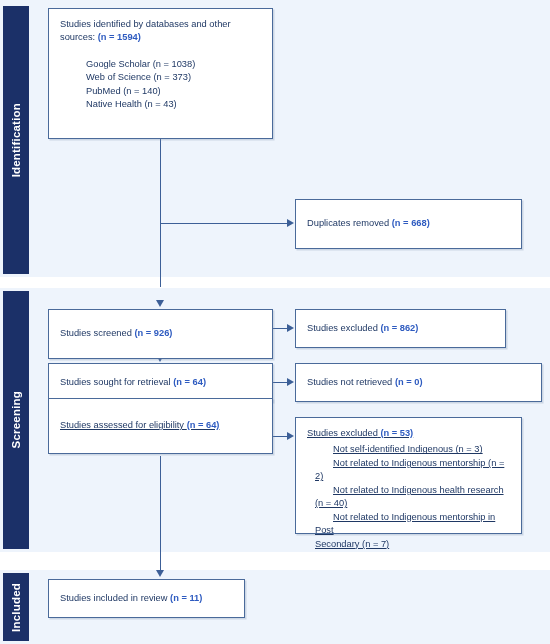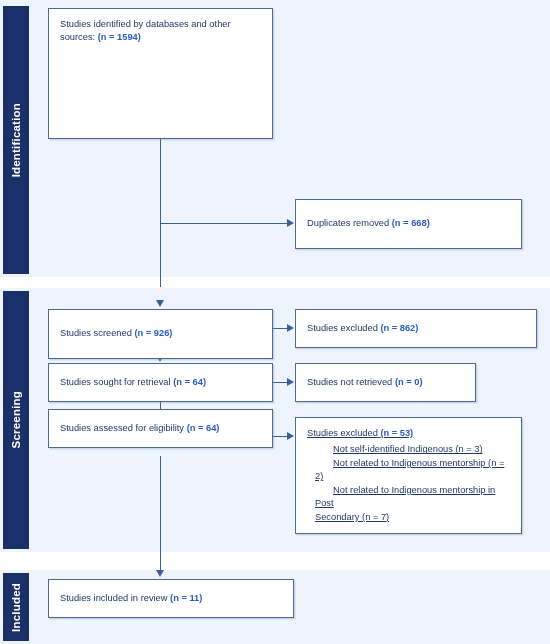--- a/index.html
+++ b/index.html
@@ -52,29 +52,29 @@
   .vcenter{display:flex;align-items:center;height:100%;}
   .vcenter .pad{padding:0 11px;}
 
   #box-identified{left:48px;top:8px;width:225px;height:131px;}
   #box-identified .head{margin:0 0 2px 0;}
   #box-identified .srclist{margin:13px 0 0 26px;}
   #box-identified .srclist div{white-space:nowrap;}
 
   #box-duplicates{left:295px;top:199px;width:227px;height:50px;}
   #box-screened{left:48px;top:309px;width:225px;height:50px;}
-  #box-excluded1{left:295px;top:309px;width:242px;height:39px;}
+  #box-excluded1{left:295px;top:309px;width:211px;height:39px;}
   #box-retrieval{left:48px;top:363px;width:225px;height:39px;}
-  #box-notretrieved{left:295px;top:363px;width:181px;height:39px;}
-  #box-eligibility{left:48px;top:409px;width:225px;height:39px;}
+  #box-notretrieved{left:295px;top:363px;width:247px;height:39px;}
+  #box-eligibility{left:48px;top:398px;width:225px;height:56px;text-decoration:underline;}
   #box-excluded2{left:295px;top:417px;width:227px;height:117px;text-decoration:underline;}
   #box-excluded2 .reasons{margin:3px 0 0 8px;}
   #box-excluded2 .reasons div{text-indent:18px;}
   #box-excluded2 .reasons div.wrap{text-indent:18px;}
-  #box-included{left:48px;top:579px;width:246px;height:39px;}
+  #box-included{left:48px;top:579px;width:197px;height:39px;}
 
   
   .conn{position:absolute;background:#3c5f97;}
   .vline{width:1.4px;}
   .hline{height:1.4px;}
   .arrowhead{
     position:absolute;width:0;height:0;
   }
   .arrow-down{
     border-left:4.5px solid transparent;
@@ -130,20 +130,26 @@
 
   <div class="conn vline" style="left:160px;top:456px;height:114px;"></div>
   <div class="arrowhead arrow-down" style="left:156px;top:570px;"></div>
 
   <div class="box" id="box-identified">
     <div class="pad">
       <div class="head">
         <span class="ttl">Studies identified by databases and other sources:</span>
         <span class="cnt">(n = 1594)</span>
       </div>
+      <div class="srclist">
+        <div>Google Scholar (n = 1038)</div>
+        <div>Web of Science (n = 373)</div>
+        <div>PubMed (n = 140)</div>
+        <div>Native Health (n = 43)</div>
+      </div>
     </div>
   </div>
 
   <div class="box vcenter" id="box-duplicates">
     <div class="pad">
       <span class="ttl">Duplicates removed</span>
       <span class="cnt">(n = 668)</span>
     </div>
   </div>
 
@@ -184,20 +190,21 @@
 
   <div class="box" id="box-excluded2">
     <div class="pad">
       <div>
         <span class="ttl">Studies excluded</span>
         <span class="cnt">(n = 53)</span>
       </div>
       <div class="reasons">
         <div>Not self-identified Indigenous (n = 3)</div>
         <div>Not related to Indigenous mentorship (n = 2)</div>
+        <div>Not related to Indigenous health research (n = 40)</div>
         <div class="wrap">Not related to Indigenous mentorship in Post</div>
         <div style="text-indent:0;">Secondary (n = 7)</div>
       </div>
     </div>
   </div>
 
   <div class="box vcenter" id="box-included">
     <div class="pad">
       <span class="ttl">Studies included in review</span>
       <span class="cnt">(n = 11)</span>

